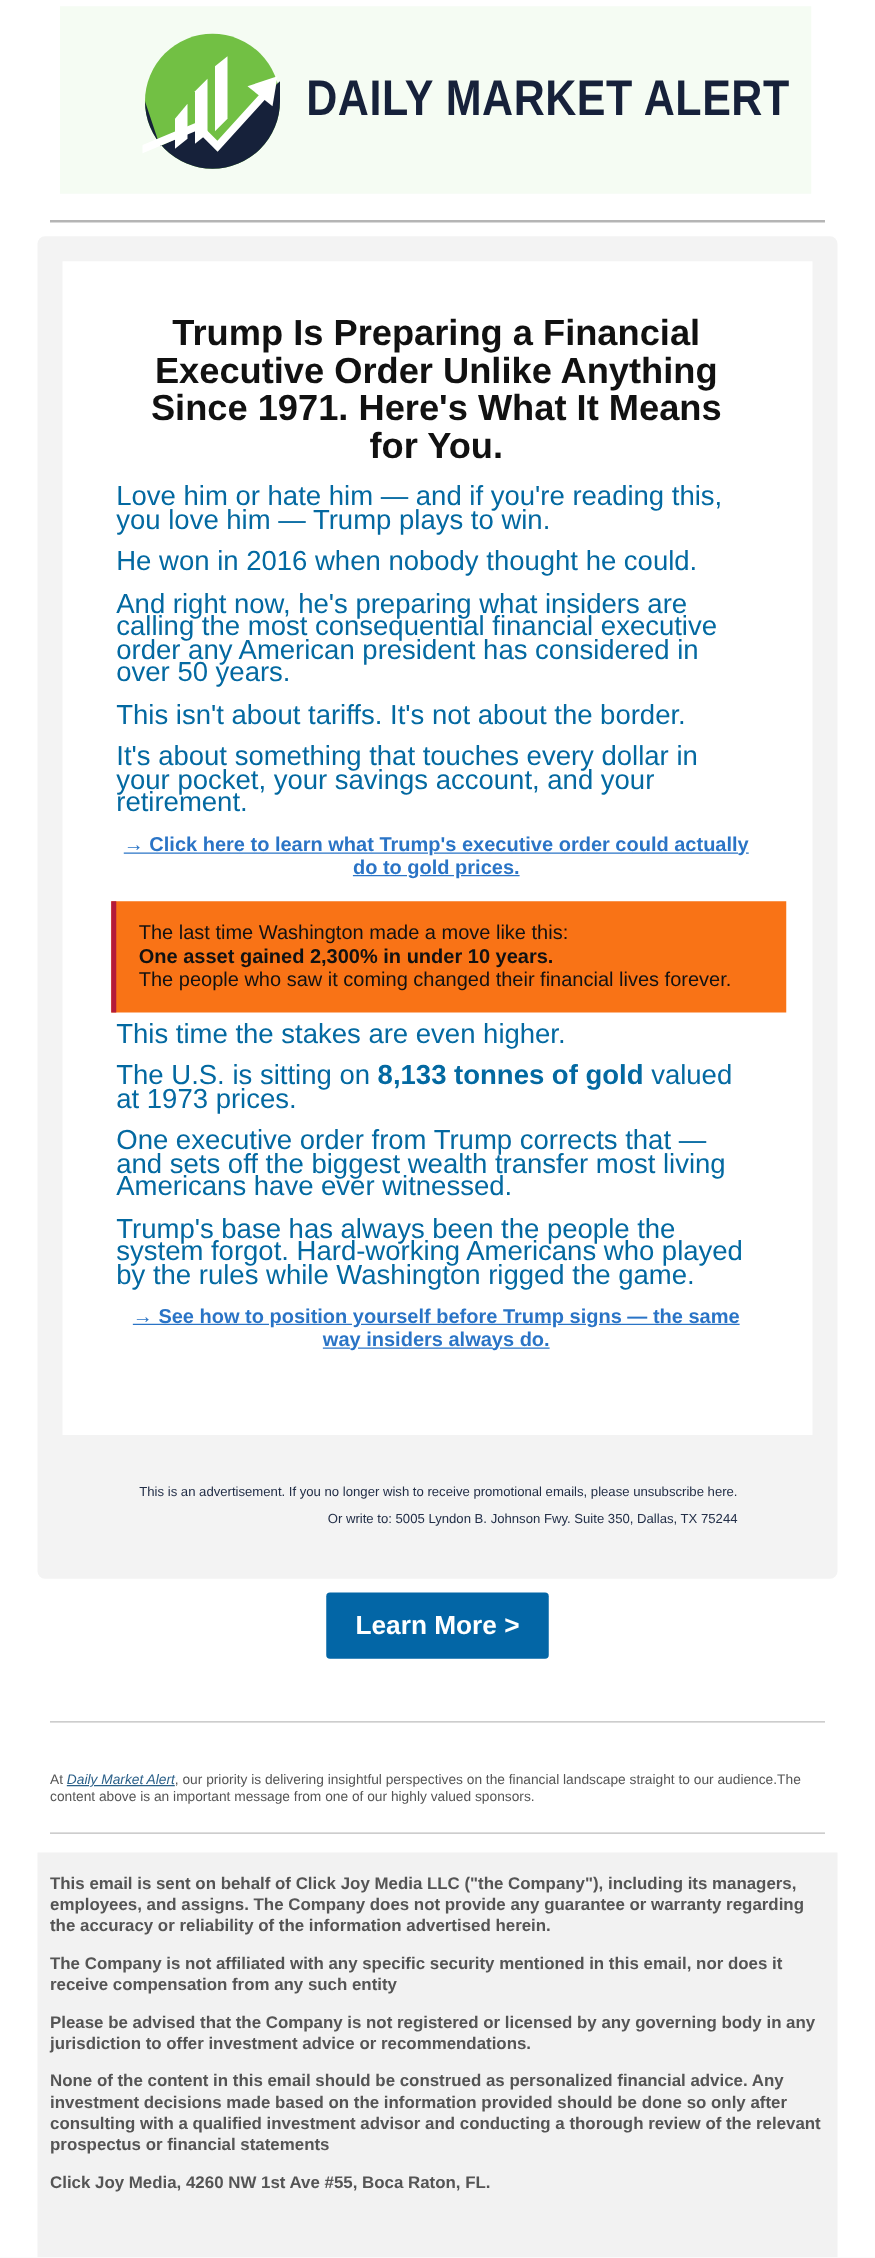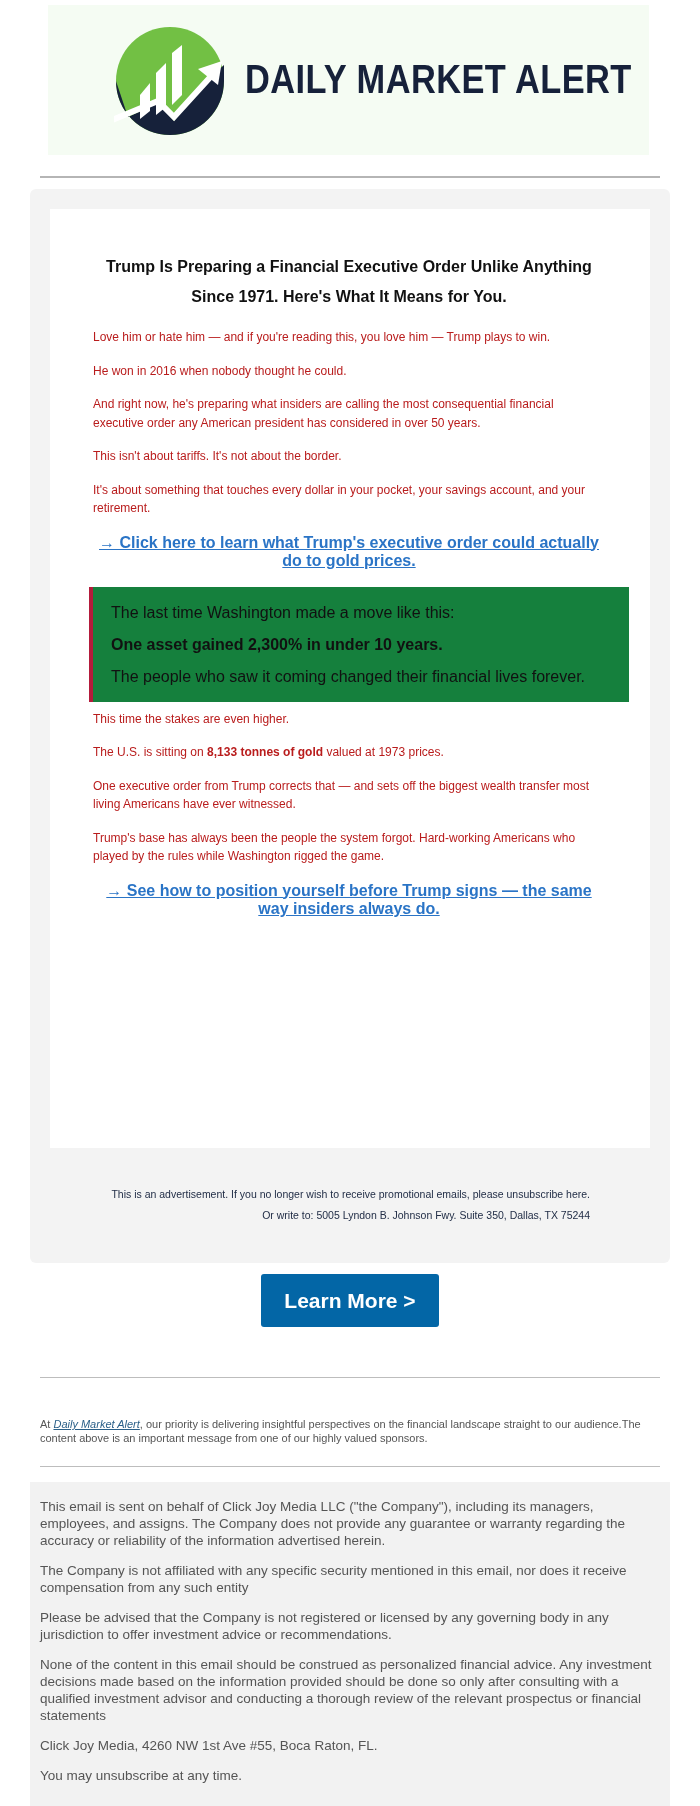--- a/index.html
+++ b/index.html
@@ -4,33 +4,33 @@
 <style>
   * { box-sizing: border-box; margin: 0; padding: 0; }
   html, body { width: 700px; background: #ffffff; }
   body { font-family: "Liberation Sans", sans-serif; color: #111; position: relative; height: 1806px; overflow: hidden; }
   .banner { position: absolute; left: 48px; top: 5px; width: 601px; height: 150px; background: #f5fcf3; }
   .logo-mark { position: absolute; left: 66px; top: 20px; width: 112px; height: 112px; }
   .logo-text { position: absolute; left: 197px; top: 52px; font-size: 40px; font-weight: bold; color: #16213a; letter-spacing: 0.5px; transform: scaleX(0.86); transform-origin: left center; white-space: nowrap; }
   .hr { position: absolute; height: 2px; background: #b5b5b5; }
   .gray-box { position: absolute; left: 30px; top: 189px; width: 640px; height: 1074px; background: #f3f3f3; border-radius: 6px; }
   .card { position: absolute; left: 20px; top: 20px; width: 600px; height: 939px; background: #ffffff; padding: 0 45px 0 43px; }
-  .headline { margin-top: 43px; text-align: center; font-size: 16px; font-weight: bold; line-height: 30px; padding: 0 10px; color: #111; }
-  .p { font-size: 12px; line-height: 18.5px; margin-top: 15px; color: #b91c1c; }
+  .headline { margin-top: 43px; text-align: center; font-size: 29px; font-weight: bold; line-height: 30px; padding: 0 10px; color: #111; }
+  .p { font-size: 22px; line-height: 18.5px; margin-top: 15px; color: #0369a1; }
   .p.first { margin-top: 16px; }
   .cta { display: block; text-align: center; margin-top: 16px; font-size: 16px; font-weight: bold; line-height: 18.5px; color: #2a74c6; text-decoration: underline; padding: 0 4px; }
-  .quote { margin: 16px -24px 0 -4px; background: #15803d; border-left: 4px solid #b31b3b; padding: 16px 20px 16px 18px; }
+  .quote { margin: 16px -24px 0 -4px; background: #f97316; border-left: 4px solid #b31b3b; padding: 16px 20px 16px 18px; }
   .quote .qp { font-size: 16px; line-height: 19px; color: #111; }
-  .quote .qp + .qp { margin-top: 13px; }
+  .quote .qp + .qp { margin-top: 0; }
   .ad { position: absolute; left: 0; top: 998px; width: 640px; text-align: right; font-size: 10.5px; line-height: 15px; color: #222e47; padding: 0 80px; }
   .ad .addr { margin-top: 6px; }
   .learn-btn { position: absolute; left: 261px; top: 1274px; width: 178px; height: 53px; background: #0366a6; border-radius: 3px; color: #ffffff; font-size: 21px; font-weight: bold; text-align: center; line-height: 53px; }
   .sponsor { position: absolute; left: 40px; top: 1418px; width: 620px; font-size: 11px; line-height: 13.5px; color: #555; }
   .sponsor a { color: #2a5f88; font-style: italic; text-decoration: underline; }
-  .disclaimer { position: absolute; left: 30px; top: 1482px; width: 640px; height: 324px; background: #f2f2f2; padding: 16px 10px 0 10px; }
+  .disclaimer { position: absolute; left: 30px; top: 1482px; width: 640px; height: 324px; background: #f2f2f2; padding: 16px 10px 0 10px; font-weight: bold; }
   .disclaimer .dp { font-size: 13.5px; line-height: 17px; color: #555; }
   .disclaimer .dp + .dp { margin-top: 13px; }
 </style>
 </head>
 <body>
 
 <div class="banner">
   <svg class="logo-mark" viewBox="0 0 112 112">
     <circle cx="56" cy="56" r="54" fill="#72c044"></circle>
     <path d="M2 56 A54 54 0 0 0 110 56 L110 40 L92 56 L60 96 L44 78 L14 92 Z" fill="#16213a"></path>
@@ -81,14 +81,13 @@
 <p class="sponsor"><span>At </span><a>Daily Market Alert</a><span>, our priority is delivering insightful perspectives on the financial landscape straight to our audience.The content above is an important message from one of our highly valued sponsors.</span></p>
 
 <div class="hr" style="left:40px; top:1466px; width:620px; height:1px; background:#bdbdbd;"></div>
 
 <div class="disclaimer">
   <p class="dp">This email is sent on behalf of Click Joy Media LLC ("the Company"), including its managers, employees, and assigns. The Company does not provide any guarantee or warranty regarding the accuracy or reliability of the information advertised herein.</p>
   <p class="dp">The Company is not affiliated with any specific security mentioned in this email, nor does it receive compensation from any such entity</p>
   <p class="dp">Please be advised that the Company is not registered or licensed by any governing body in any jurisdiction to offer investment advice or recommendations.</p>
   <p class="dp">None of the content in this email should be construed as personalized financial advice. Any investment decisions made based on the information provided should be done so only after consulting with a qualified investment advisor and conducting a thorough review of the relevant prospectus or financial statements</p>
   <p class="dp">Click Joy Media, 4260 NW 1st Ave #55, Boca Raton, FL.</p>
-  <p class="dp">You may unsubscribe at any time.</p>
 </div>
 
 </body></html>

